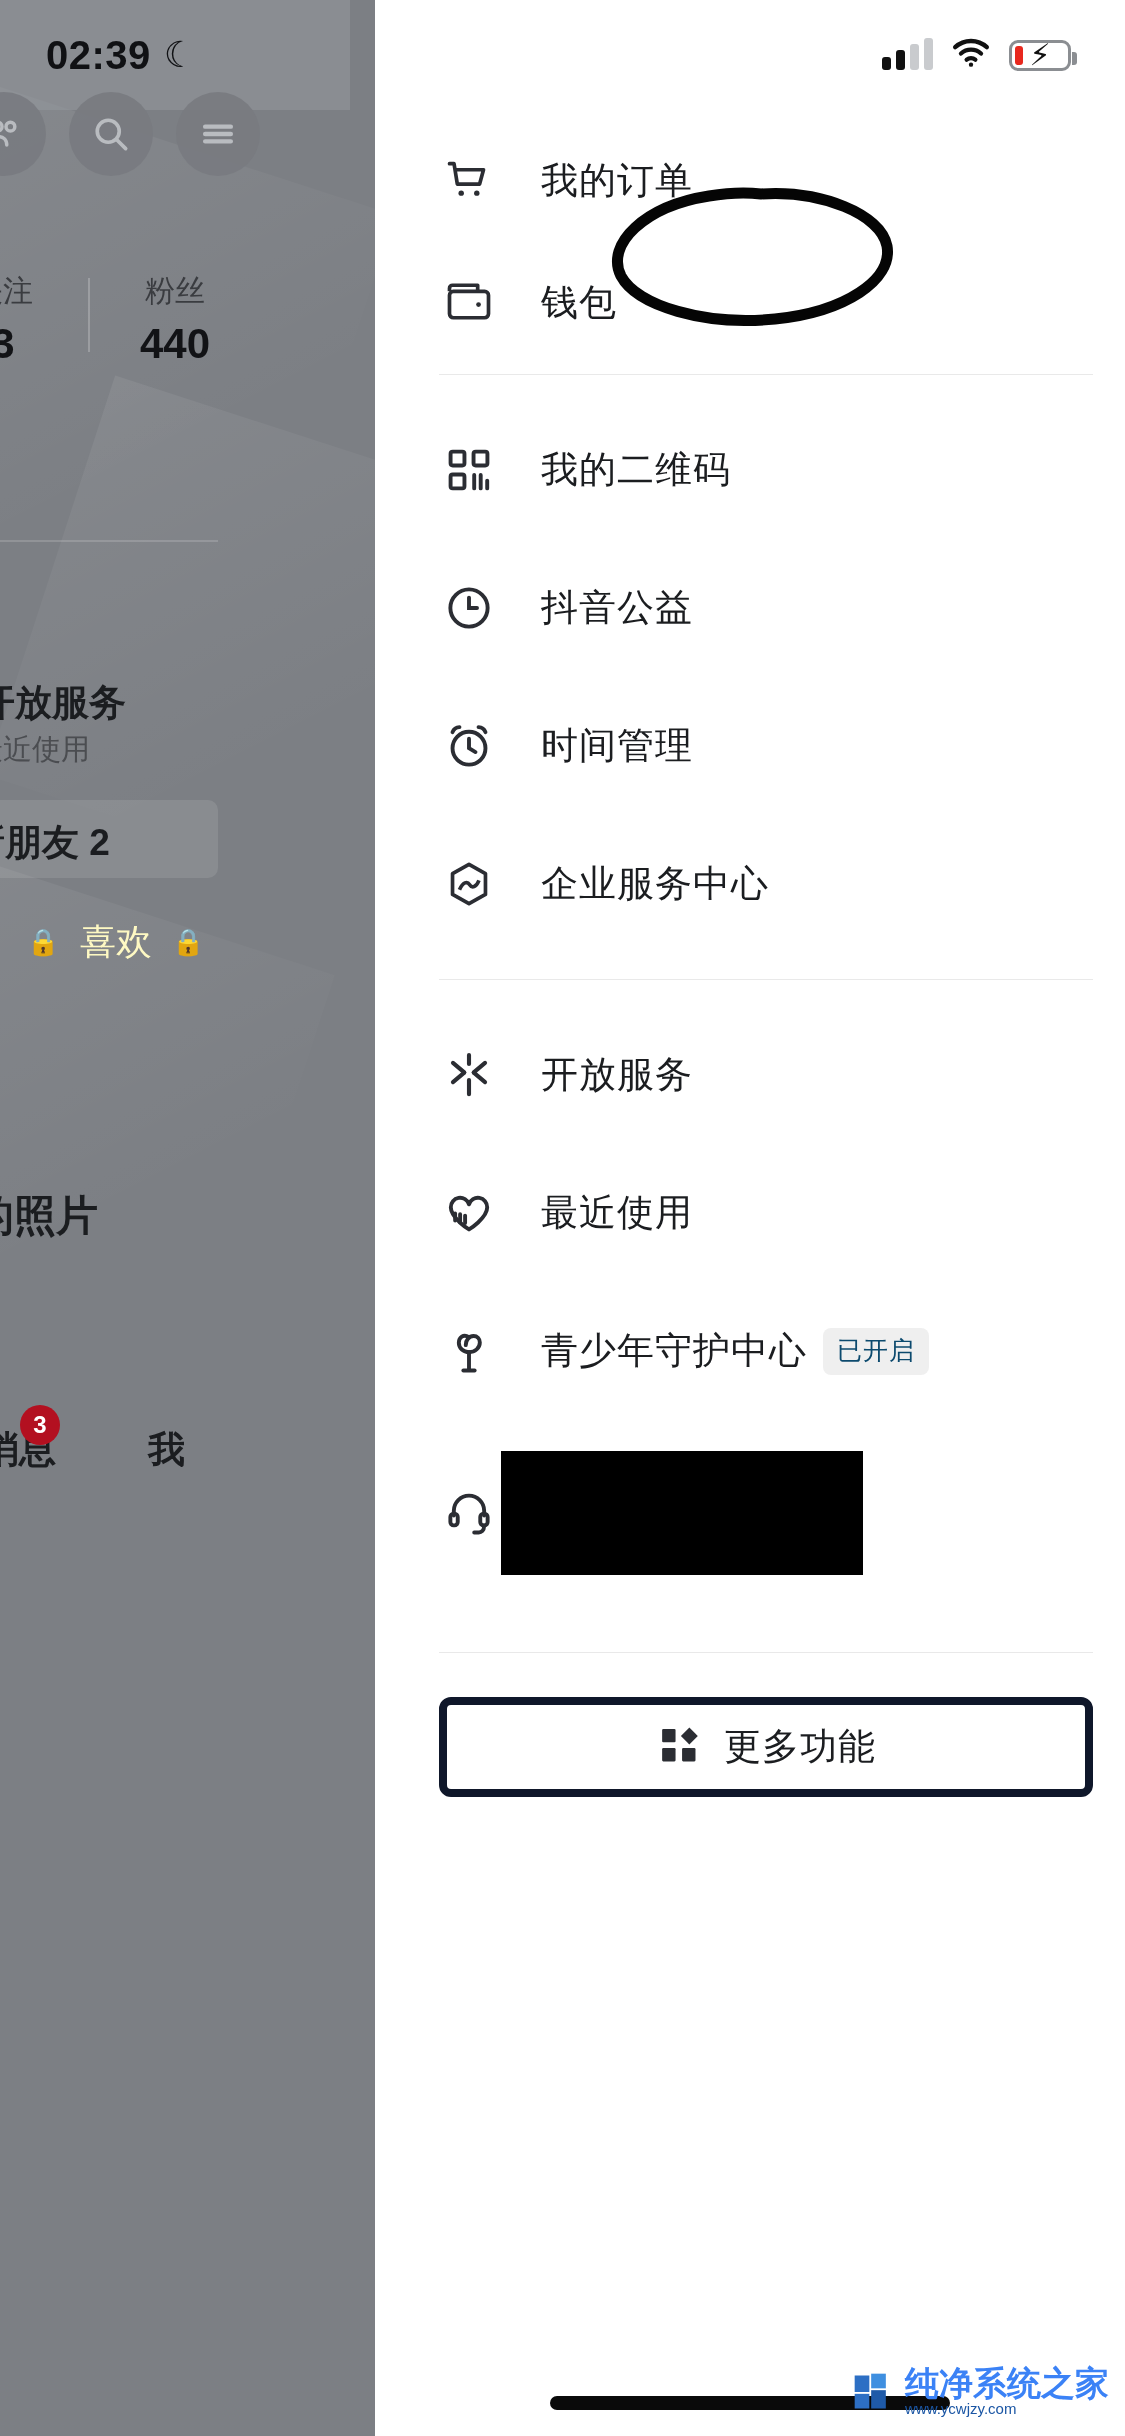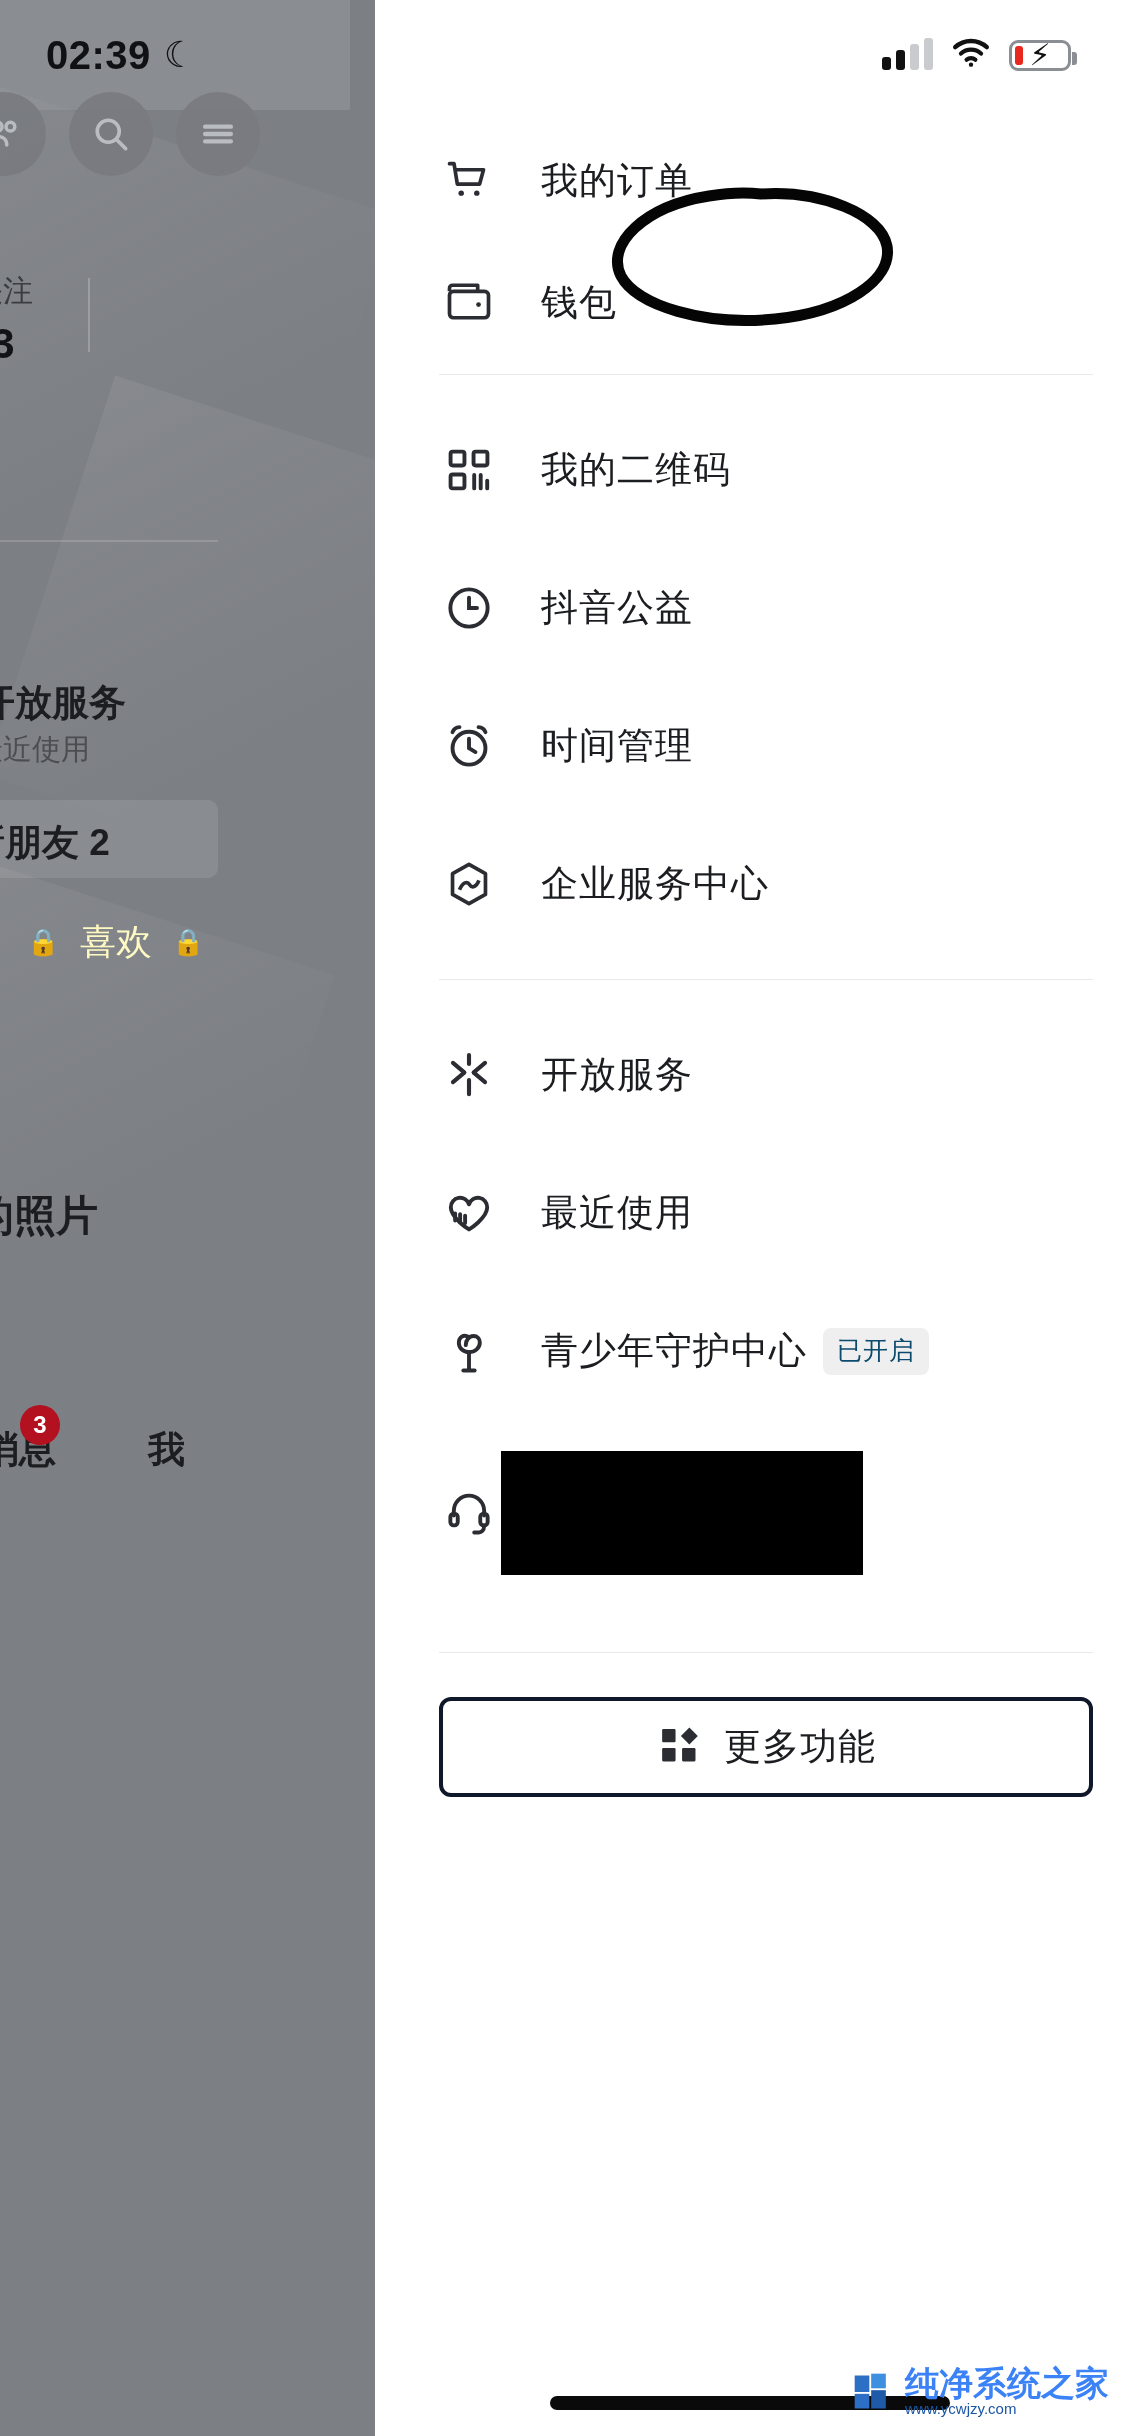--- a/index.html
+++ b/index.html
@@ -151,21 +151,21 @@
   .gap-m{ height:36px; }
   .gap-l{ height:44px; }
 
   .redact{
     position:absolute; left:110px; top:50%; transform:translateY(-50%);
     width:362px; height:124px; background:#000;
   }
 
   .morebtn{
     margin:0 48px; height:100px;
-    border:4px solid #0f172a; border-radius:12px;
+    border:8px solid #0f172a; border-radius:12px;
     display:flex; align-items:center; justify-content:center; gap:22px;
     background:#fff;
   }
   .morebtn .lb2{ font-size:37px; color:#1b1d20; letter-spacing:1px; }
 
   
   #annot{
     position:absolute; left:234px; top:186px;
     width:286px; height:140px;
     pointer-events:none;
@@ -219,20 +219,24 @@
       </svg>
     </div>
   </div>
 
   <div class="bd-stats">
     <div class="bd-stat">
       <div class="lbl">关注</div>
       <div class="val">3</div>
     </div>
     <div class="bd-divider"></div>
+    <div class="bd-stat">
+      <div class="lbl">粉丝</div>
+      <div class="val">440</div>
+    </div>
   </div>
 
   <div class="bd-hr" style="top:540px"></div>
 
   <div class="bd-text bd-open">开放服务</div>
   <div class="bd-text bd-recent">最近使用</div>
 
   <div class="bd-newfriend-bg"></div>
   <div class="bd-text bd-newfriend">新朋友 2</div>
 

